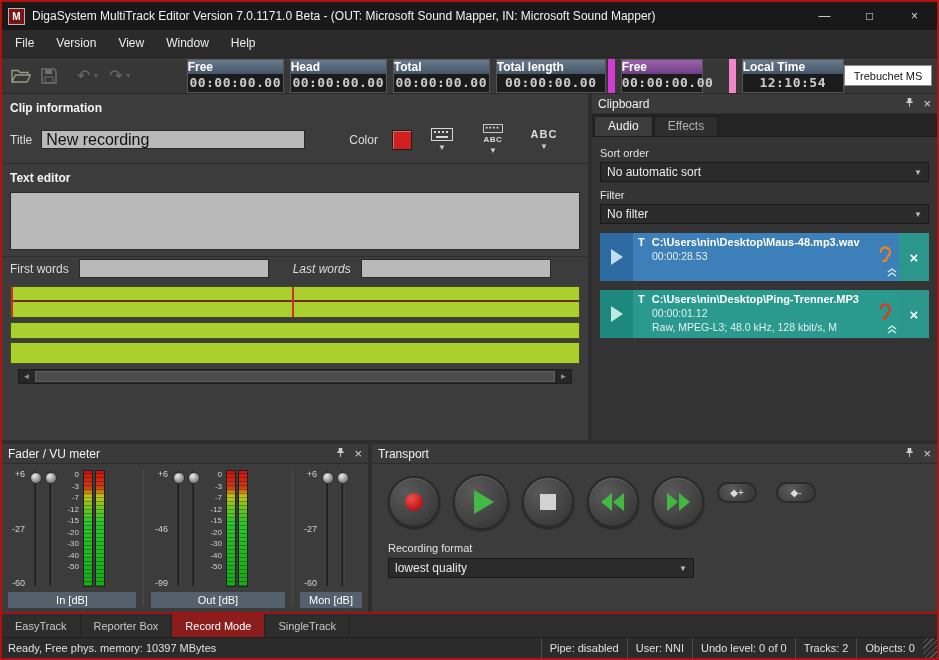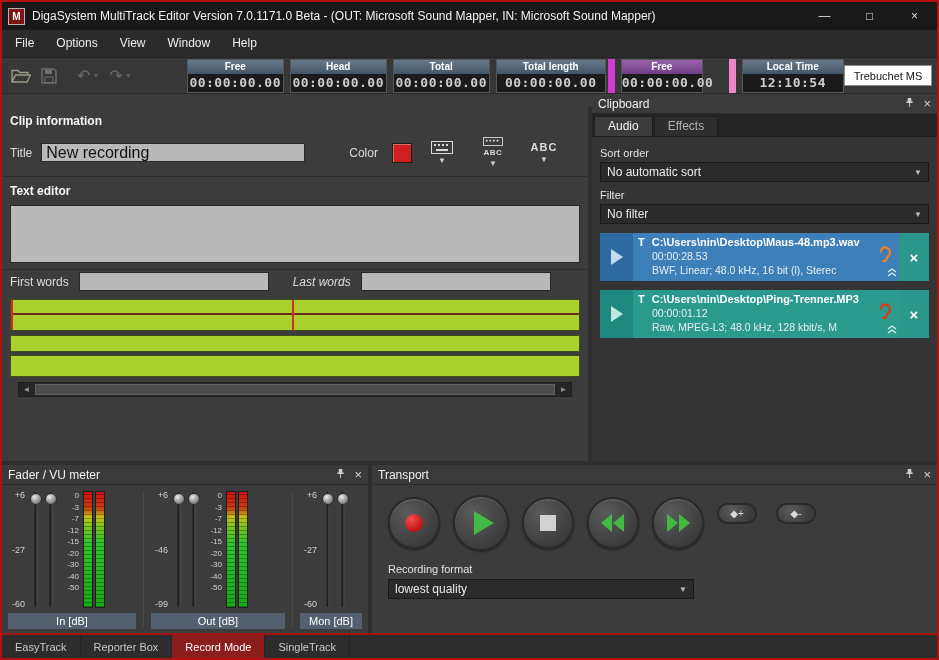--- a/index.html
+++ b/index.html
@@ -20,34 +20,34 @@
   .menu-item { padding:0 11px; line-height:27px; color:#ececec; font-size:12px; }
 
   
   .toolbar { flex:0 0 36px; background:#373737; display:flex; align-items:center; padding:0 4px; border-bottom:1px solid #2a2a2a; }
   .tool-btn { height:28px; display:flex; align-items:center; justify-content:center; margin:0 2px; padding:0 3px; }
   .tool-sep { width:1px; height:24px; background:#555; margin:0 5px; }
   .ud-glyph { font-size:16px; color:#6a6a6a; line-height:1; }
   .drop-mini { color:#5f5f5f; font-size:7px; margin-left:2px; }
   .counter { display:flex; flex-direction:column; border:1px solid #565656; margin-left:6px; height:34px; flex:0 0 auto; }
   .c-w97{width:97px} .c-w110{width:110px} .c-w82{width:82px} .c-w90{width:102px}
-  .counter-head { height:14px; background:linear-gradient(#68798a,#435568); color:#fff; font-size:10px; font-weight:bold;
-                  text-align:center; line-height:14px; white-space:nowrap; overflow:hidden; }
+  .counter-head { height:14px; background:linear-gradient(#68798a,#435568); color:#fff; font-size:12px; font-weight:bold;
+                  line-height:14px; white-space:nowrap; overflow:hidden; }
   .counter-head.purple { background:linear-gradient(#9a63ad,#6e3f85); }
   .counter-val { flex:1; background:#1b1b1b; color:#cdcdcd; font-family:"DejaVu Sans Mono", monospace;
                  font-size:13px; font-weight:bold; text-align:center; line-height:18px; letter-spacing:0.5px; }
   .stripe { width:7px; height:34px; flex:0 0 auto; }
   .stripe.magenta { background:#d23bd2; margin-left:2px; }
   .stripe.pink { background:#ef86c8; margin-left:26px; }
   .font-btn { margin-left:auto; margin-right:3px; background:#fff; color:#141414; border:1px solid #8a8a8a;
               height:21px; padding:0 9px; font-size:11px; display:flex; align-items:center; white-space:nowrap; }
 
   
   .main { flex:1 1 auto; display:flex; min-height:0; }
-  .left-panel { flex:0 0 590px; width:590px; display:flex; flex-direction:column; background:#3c3c3c; border-right:4px solid #2e2e2e;margin-top:13px; }
+  .left-panel { flex:0 0 590px; width:590px; display:flex; flex-direction:column; background:#3c3c3c; border-right:4px solid #2e2e2e; }
   .right-panel { flex:1; display:flex; flex-direction:column; background:#343434; min-width:0; }
 
   .sec-header { font-weight:bold; color:#f4f4f4; font-size:12px; padding:7px 8px 5px; }
   .sec-divider { height:1px; background:#2d2d2d; margin-top:6px; }
   .lbl { color:#dcdcdc; font-size:12px; white-space:nowrap; }
   .input { background:#b9b9b9; border:1px solid #2a2a2a; color:#111; font-size:16px; height:19px; padding:0 4px;
            font-family:"Liberation Sans", sans-serif; }
 
   .clip-row { display:flex; align-items:center; padding:2px 8px 0; }
   .title-input { width:264px; margin-left:9px; }
@@ -181,21 +181,21 @@
     <div class="title-text">DigaSystem MultiTrack Editor Version 7.0.1171.0 Beta - (OUT: Microsoft Sound Mapper, IN: Microsoft Sound Mapper)</div>
     <div class="win-btns">
       <div class="win-btn">—</div>
       <div class="win-btn">□</div>
       <div class="win-btn">×</div>
     </div>
   </div>
 
   <div class="menubar">
     <div class="menu-item">File</div>
-    <div class="menu-item">Options</div>
+    <div class="menu-item">Version</div>
     <div class="menu-item">View</div>
     <div class="menu-item">Window</div>
     <div class="menu-item">Help</div>
   </div>
 
   <div class="toolbar">
     <div class="tool-btn">
       <svg width="20" height="16" viewBox="0 0 20 16">
           <path d="M1 14 V2.5 h6 l2 2 h8 v2.5 M1 14 l3.5 -7 h15 l-3.5 7 z" fill="none" stroke="#9a9a86" stroke-width="1.4"></path>
         </svg>
@@ -348,21 +348,20 @@
         <div class="cb-item item-blue">
           <div class="cbi-play">
               <div class="tri-right"></div>
             </div>
           <div class="cbi-main">
             <div class="cbi-line1">
               <span>T</span>
               <span>C:\Users\nin\Desktop\Maus-48.mp3.wav</span>
             </div>
             <div class="cbi-sub">00:00:28.53</div>
-            <div class="cbi-sub">BWF, Linear; 48.0 kHz, 16 bit (l), Sterec</div>
             <span class="ear"><svg width="13" height="17" viewBox="0 0 14 18">
                   <path d="M2 6 C2 2.5 5 1 7.5 1.5 C11 2.2 12.5 5.5 11.5 8.5 C10.8 10.5 9 11 8.5 13 C8 15 6.5 16.5 4.5 16" fill="none" stroke="#f08020" stroke-width="2.4" stroke-linecap="round"></path>
                 </svg></span>
             <span class="chevrons"><svg width="10" height="9" viewBox="0 0 10 9">
                   <path d="M1 4 L5 1 L9 4 M1 8 L5 5 L9 8" fill="none" stroke="#d8eee8" stroke-width="1.4"></path>
                 </svg></span>
           </div>
           <div class="cbi-x">×</div>
         </div>
 
@@ -531,14 +530,25 @@
     </div>
   </div>
 
   <div class="tab-strip">
     <div class="btab">EasyTrack</div>
     <div class="btab">Reporter Box</div>
     <div class="btab active">Record Mode</div>
     <div class="btab">SingleTrack</div>
   </div>
 
+  <div class="statusbar">
+    <div class="status-left">Ready, Free phys. memory: 10397 MBytes</div>
+    <div class="status-right">
+      <div class="status-seg">Pipe: disabled</div>
+      <div class="status-seg">User: NNI</div>
+      <div class="status-seg">Undo level: 0 of 0</div>
+      <div class="status-seg">Tracks: 2</div>
+      <div class="status-seg">Objects: 0</div>
+      <div class="grip"></div>
+    </div>
+  </div>
 
 </div>
 
 </body></html>

